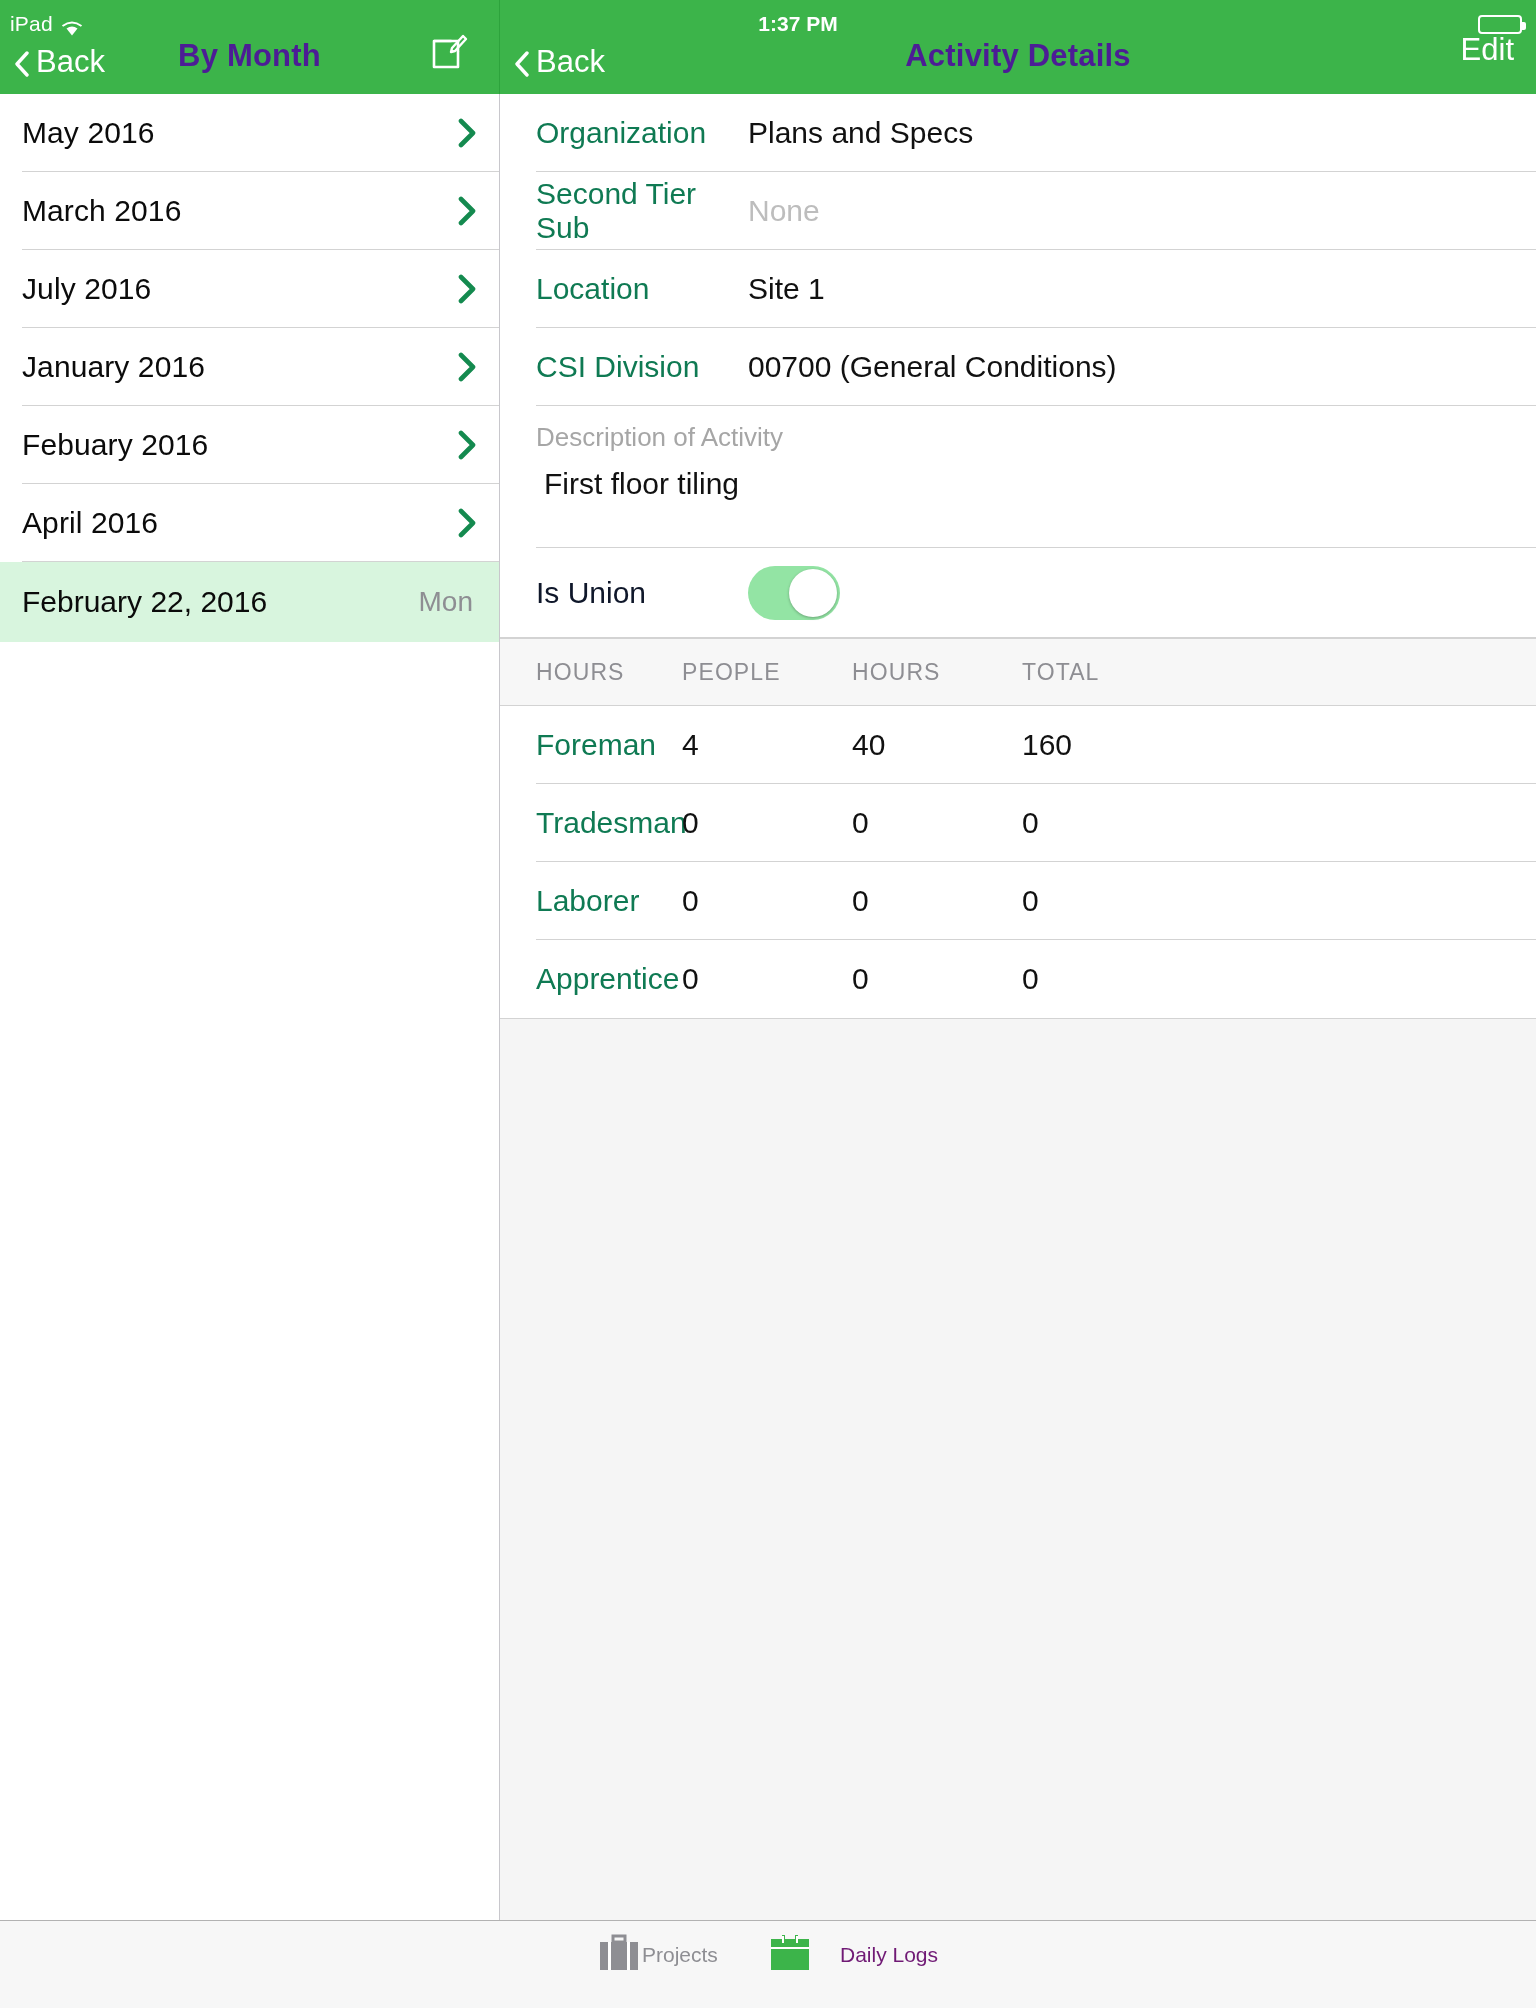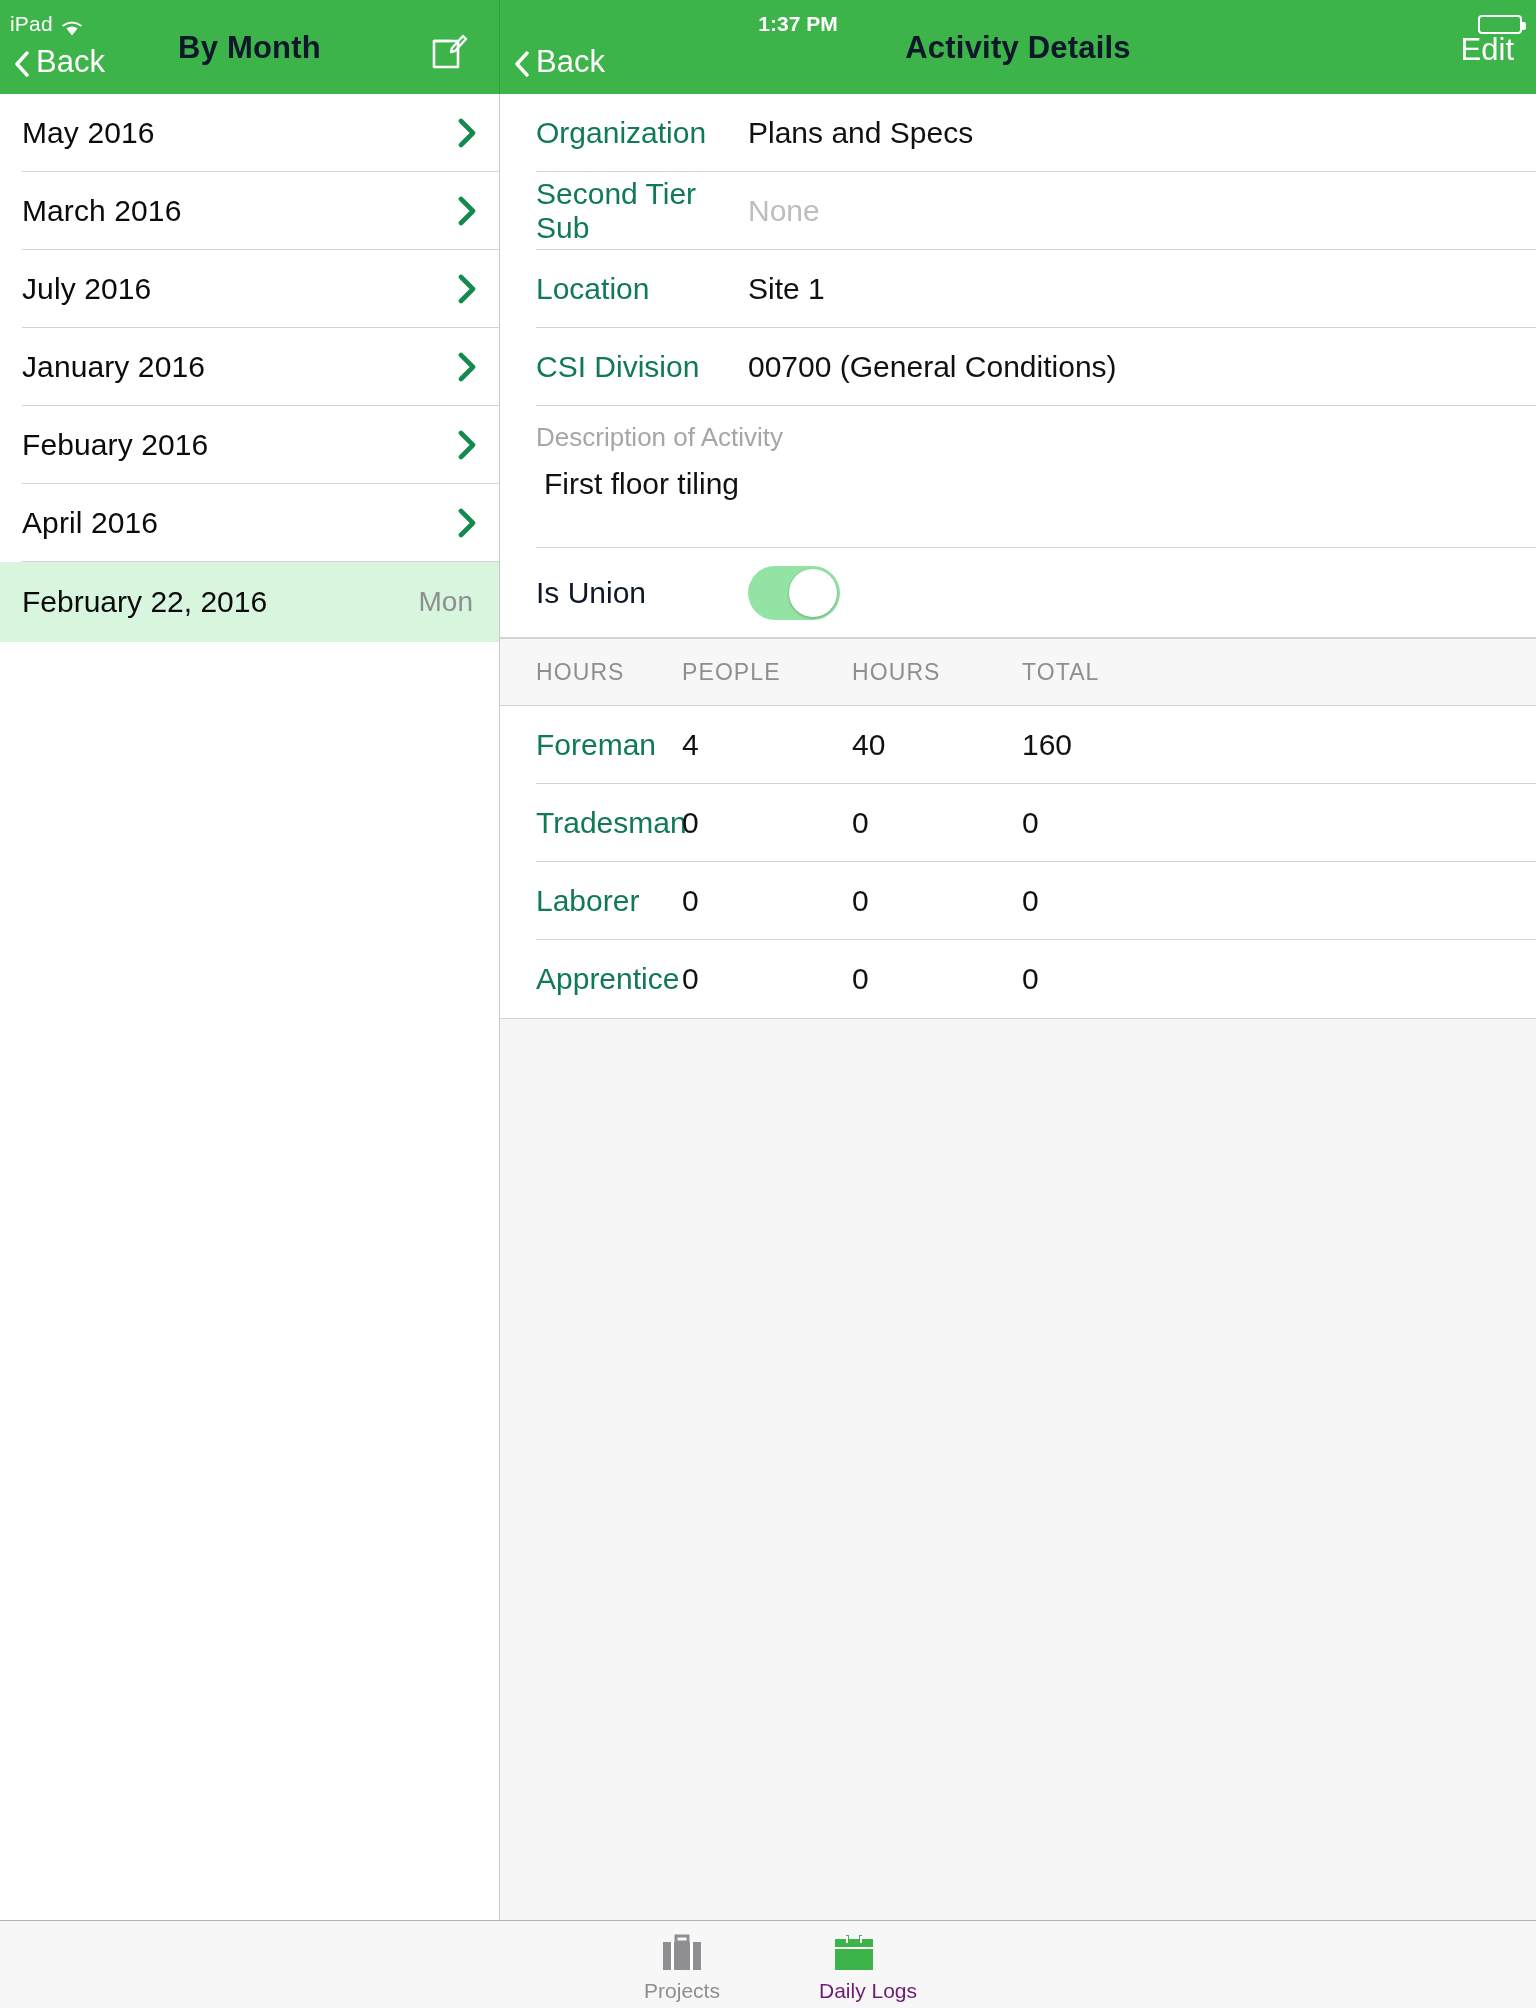--- a/index.html
+++ b/index.html
@@ -48,22 +48,22 @@
   .navbar.left{ width:500px; border-right:1px solid #2da33c; }
   .navbar.right{ width:1036px; }
 
   .nav-back{
     position:absolute; bottom:14px; left:14px;
     display:flex; align-items:center; gap:6px;
     color:#ffffff; font-size:31px; cursor:pointer;
   }
   .nav-back .chev{ display:block; width:16px; height:26px; }
   .nav-title{
-    position:absolute; bottom:28px; left:0; right:0; text-align:center;
-    color:#0f172a; font-size:31px; font-weight:700; letter-spacing:.2px;
+    position:absolute; bottom:20px; left:0; right:0; text-align:center;
+    color:#4c1d95; font-size:31px; font-weight:700; letter-spacing:.2px;
   }
   .nav-right-btn{
     position:absolute; bottom:26px; right:22px;
     color:#ffffff; font-size:31px; cursor:pointer;
   }
   .nav-compose{
     position:absolute; bottom:22px; right:30px;
     width:42px; height:42px; cursor:pointer;
   }
 
@@ -150,21 +150,21 @@
 
   .tablefill{ flex:1 1 auto; background:#f5f5f5; border-top:1px solid #d3d3d3; }
 
   
   .tabbar{
     width:1536px; height:88px; flex:0 0 88px;
     background:#f7f7f7; border-top:1px solid #b2b2b2;
     display:flex; align-items:flex-start; justify-content:center; gap:0;
   }
   .tab{
-    width:172px; display:flex; flex-direction:column; align-items:center;
+    width:172px; display:flex; flex-direction:row; align-items:center;
     padding-top:9px; cursor:pointer;
   }
   .tab .ico{ height:46px; display:flex; align-items:center; justify-content:center; }
   .tab .lbl{ font-size:21px; margin-top:3px; color:#8e8e93; }
   .tab.active .lbl{ color:#701a75;margin-left:28px; }
 </style>
 </head>
 <body>
 
 <div id="app">

